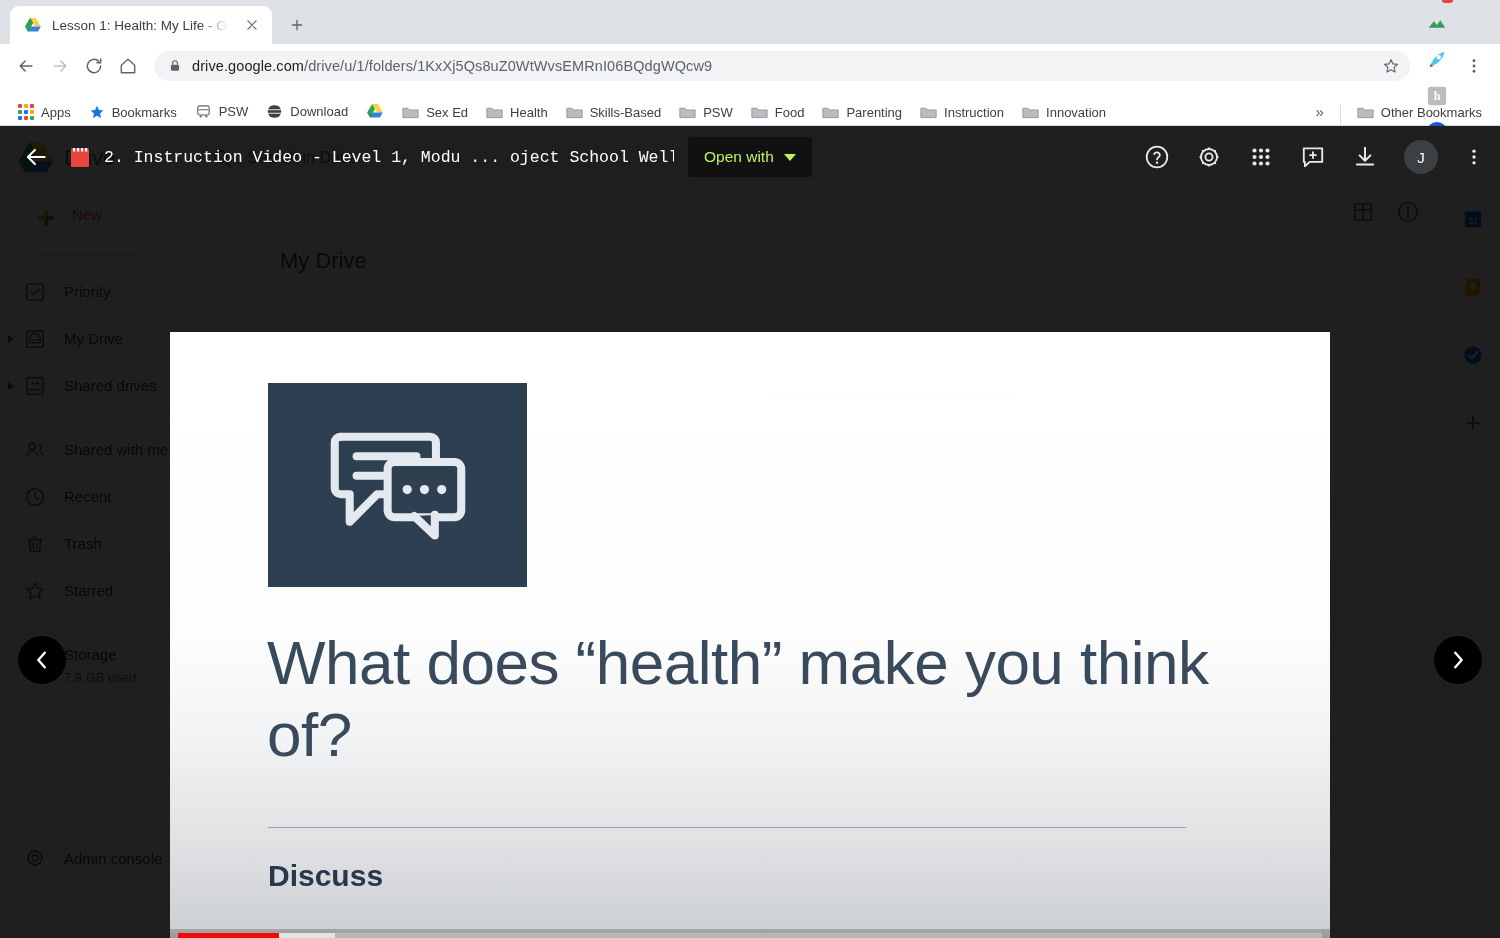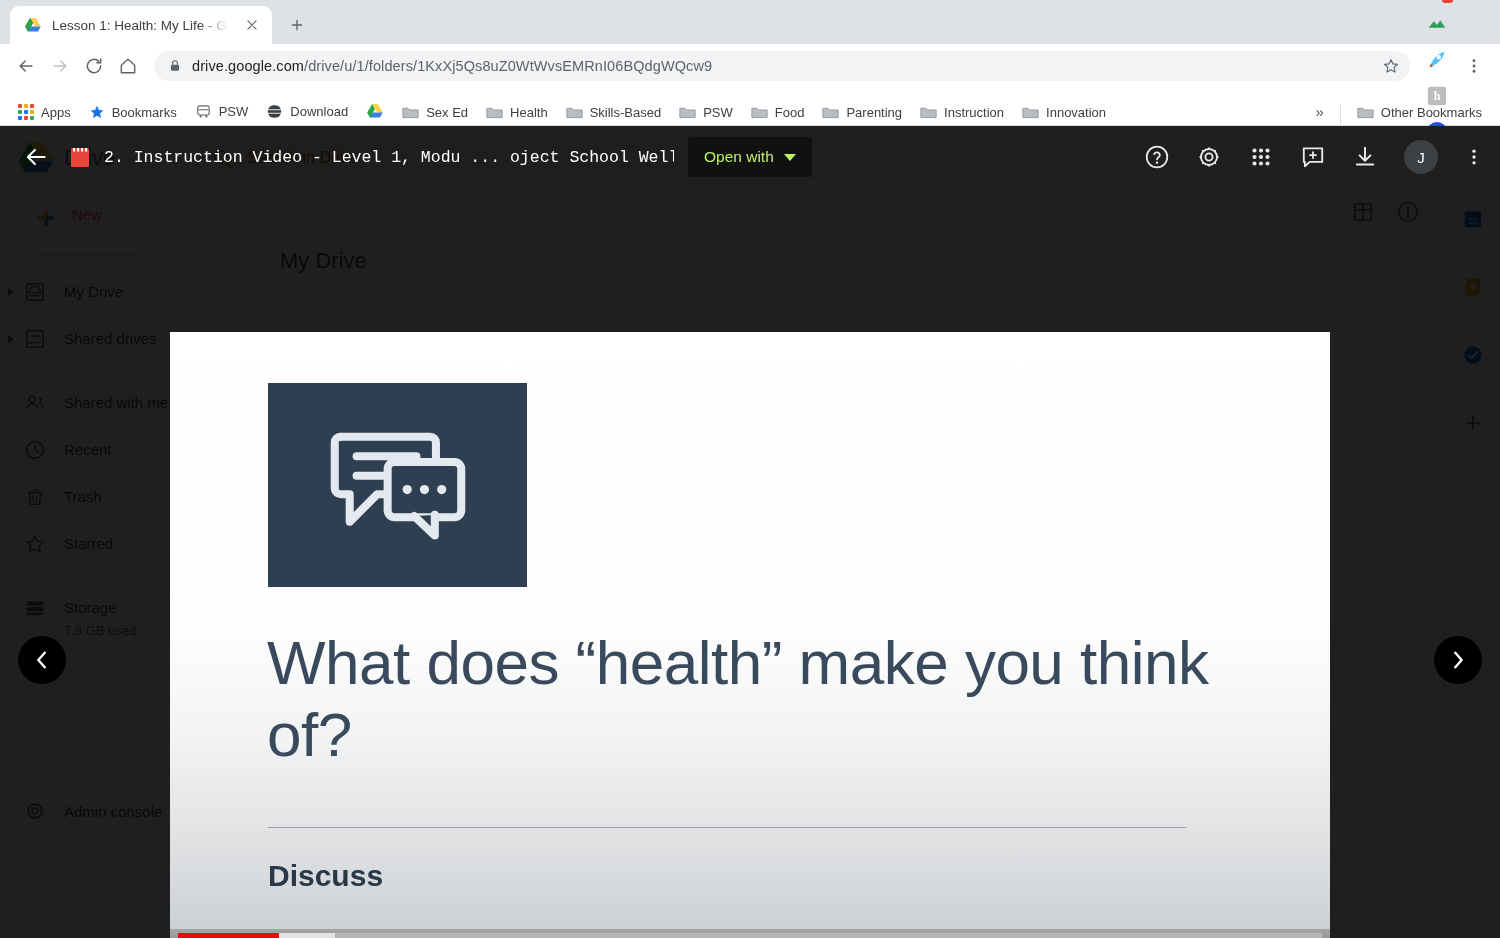--- a/index.html
+++ b/index.html
@@ -543,20 +543,29 @@
               <svg viewBox="0 0 24 24" width="24" height="24">
                 <path d="M12 4 V20" stroke="#34a853" stroke-width="3"></path>
                 <path d="M4 12 H20" stroke="#4285f4" stroke-width="3"></path>
                 <path d="M4 12 H12 V4" stroke="#f9ab00" stroke-width="3" fill="none"></path>
                 <path d="M12 12 H20" stroke="#1a73e8" stroke-width="3"></path>
               </svg>
             </span>
             <span>New</span>
           </div>
 
+          <div class="nav-item">
+            <span class="nav-ico">
+              <svg viewBox="0 0 24 24" width="22" height="22">
+                  <rect x="3" y="3" width="18" height="18" rx="3" fill="none" stroke="currentColor" stroke-width="1.7"></rect>
+                  <path d="M7.5 12 L10.5 15 L16.5 9" stroke="currentColor" stroke-width="1.7" fill="none" stroke-linecap="round" stroke-linejoin="round"></path>
+                </svg>
+            </span>
+            <span>Priority</span>
+          </div>
           <div class="nav-item">
             <span class="nav-caret"></span>
             <span class="nav-ico">
               <svg viewBox="0 0 24 24" width="22" height="22">
                   <rect x="3" y="3" width="18" height="18" rx="2" fill="none" stroke="currentColor" stroke-width="1.7"></rect>
                   <path d="M9 6 h6 l4 7 H5 Z" fill="none" stroke="currentColor" stroke-width="1.4"></path>
                   <path d="M5 16 H19" stroke="currentColor" stroke-width="1.4"></path>
                 </svg>
             </span>
             <span>My Drive</span>

